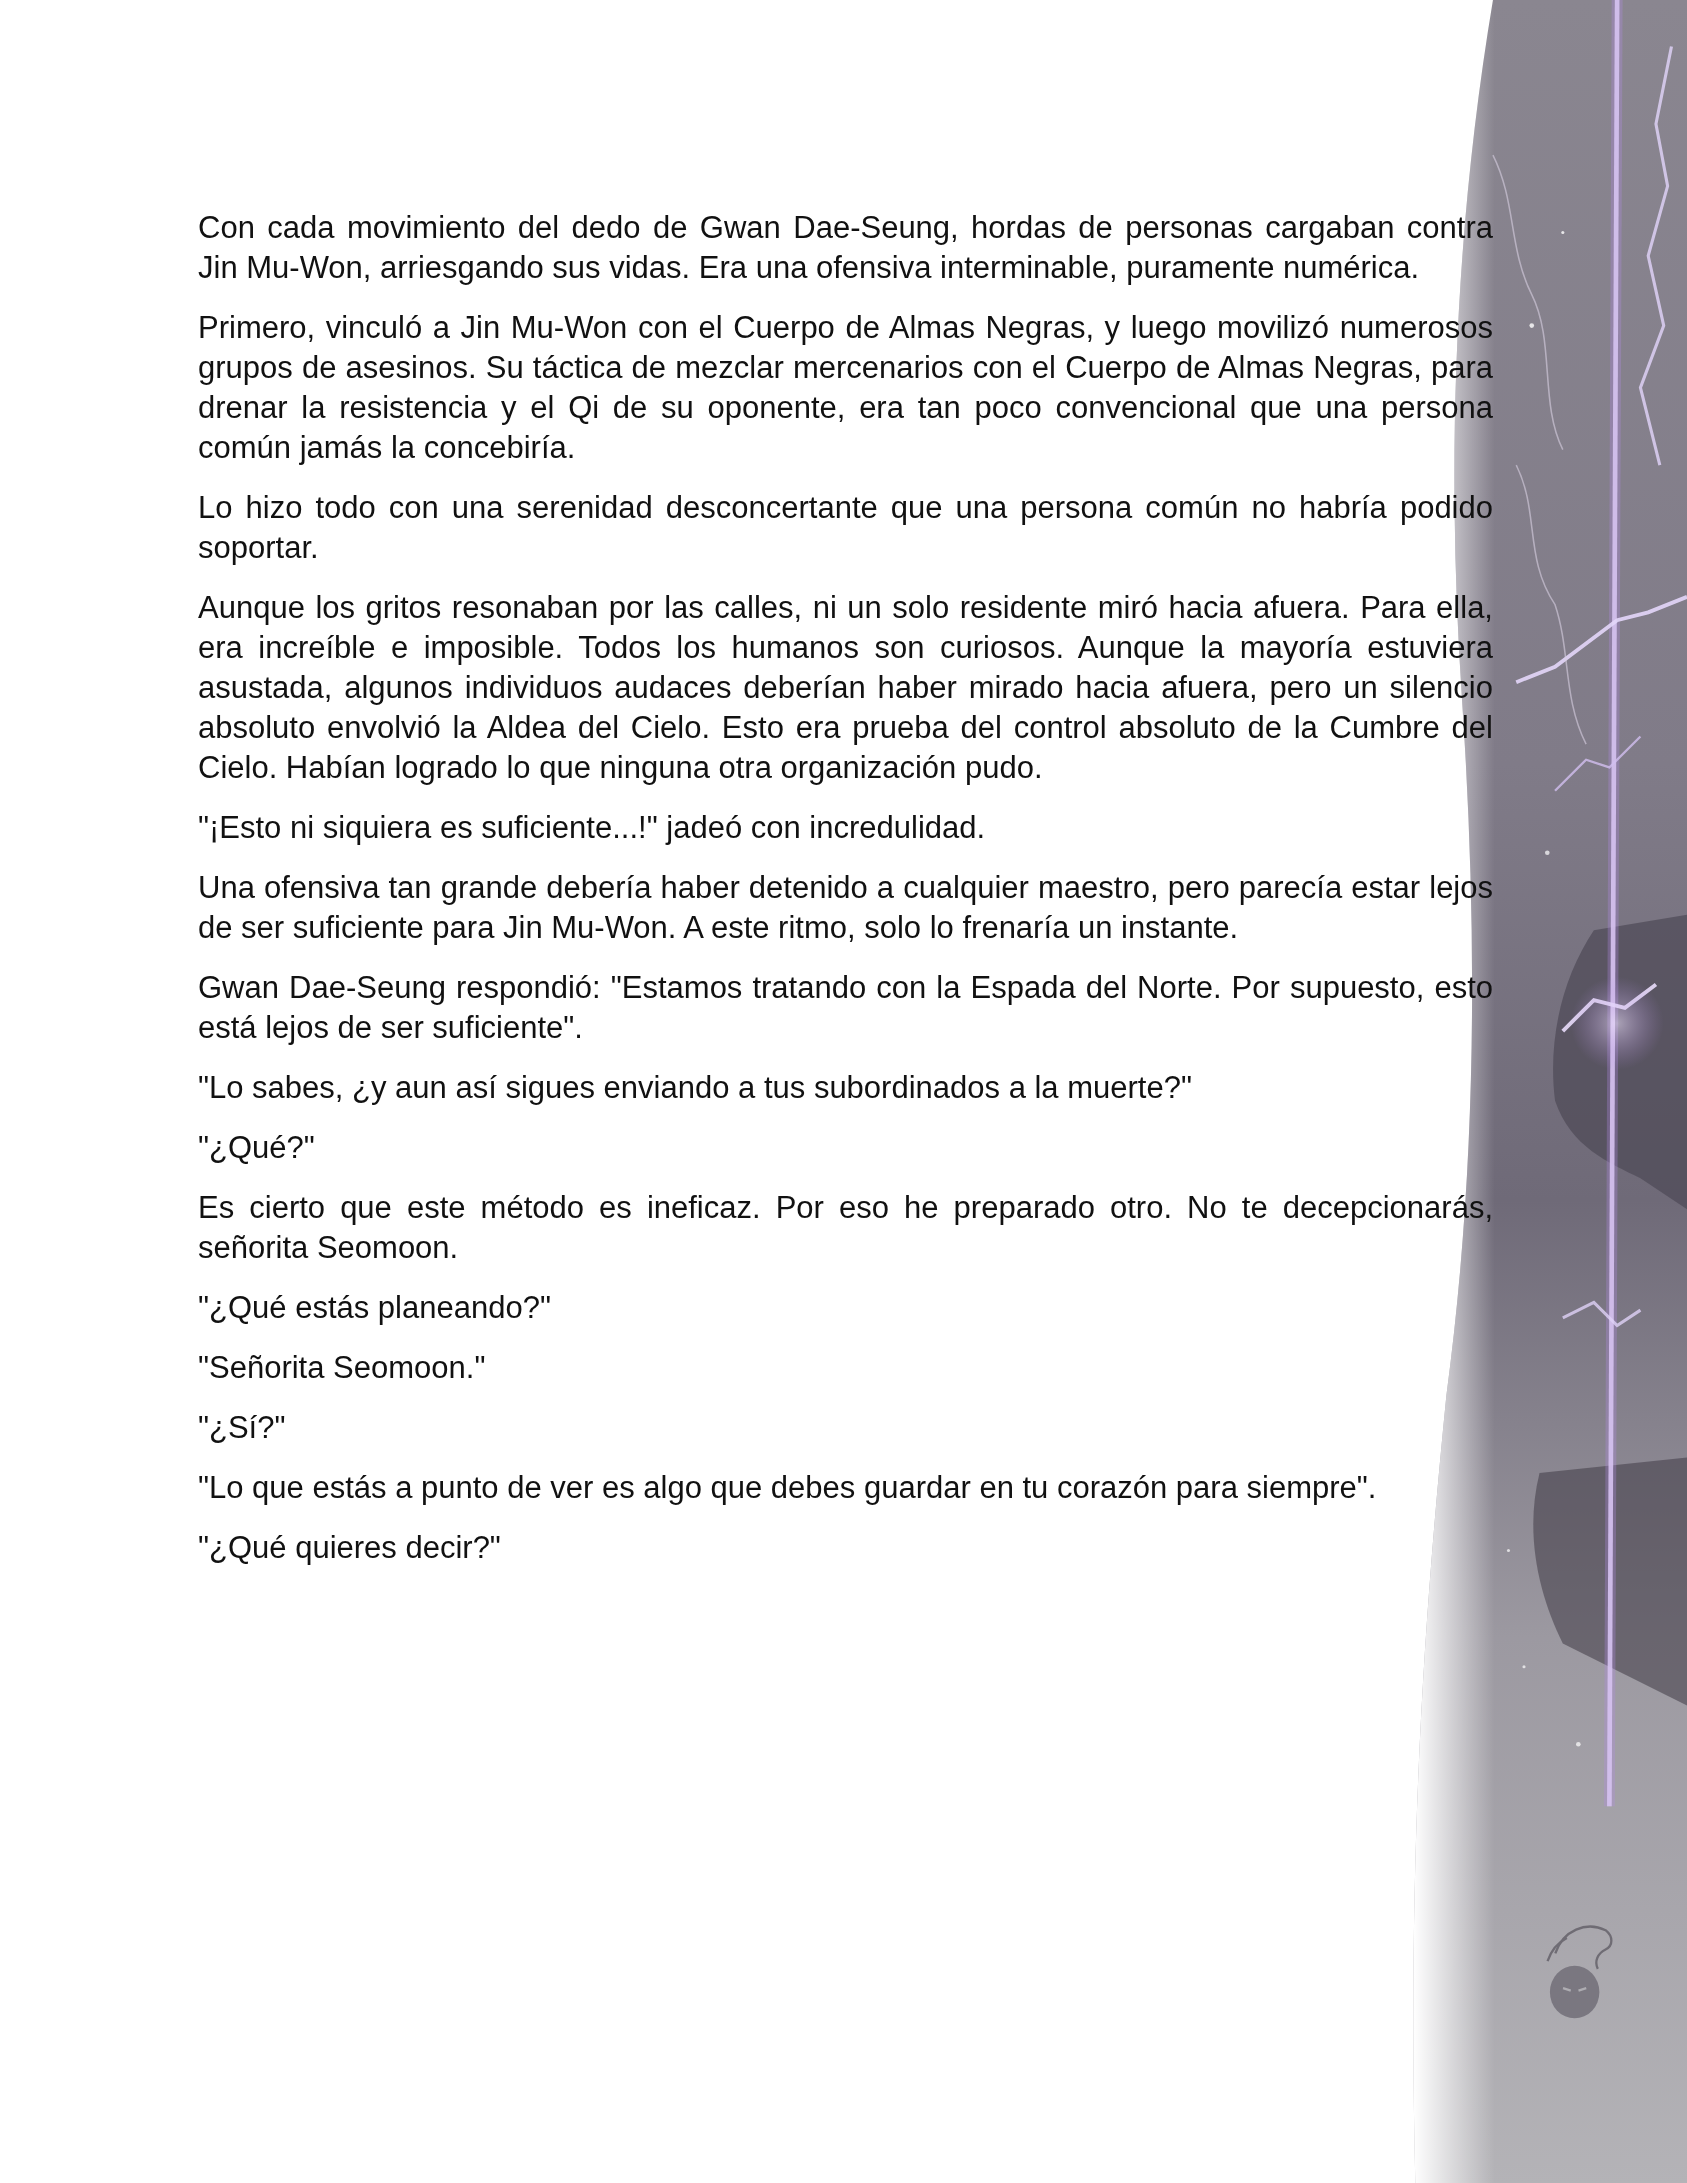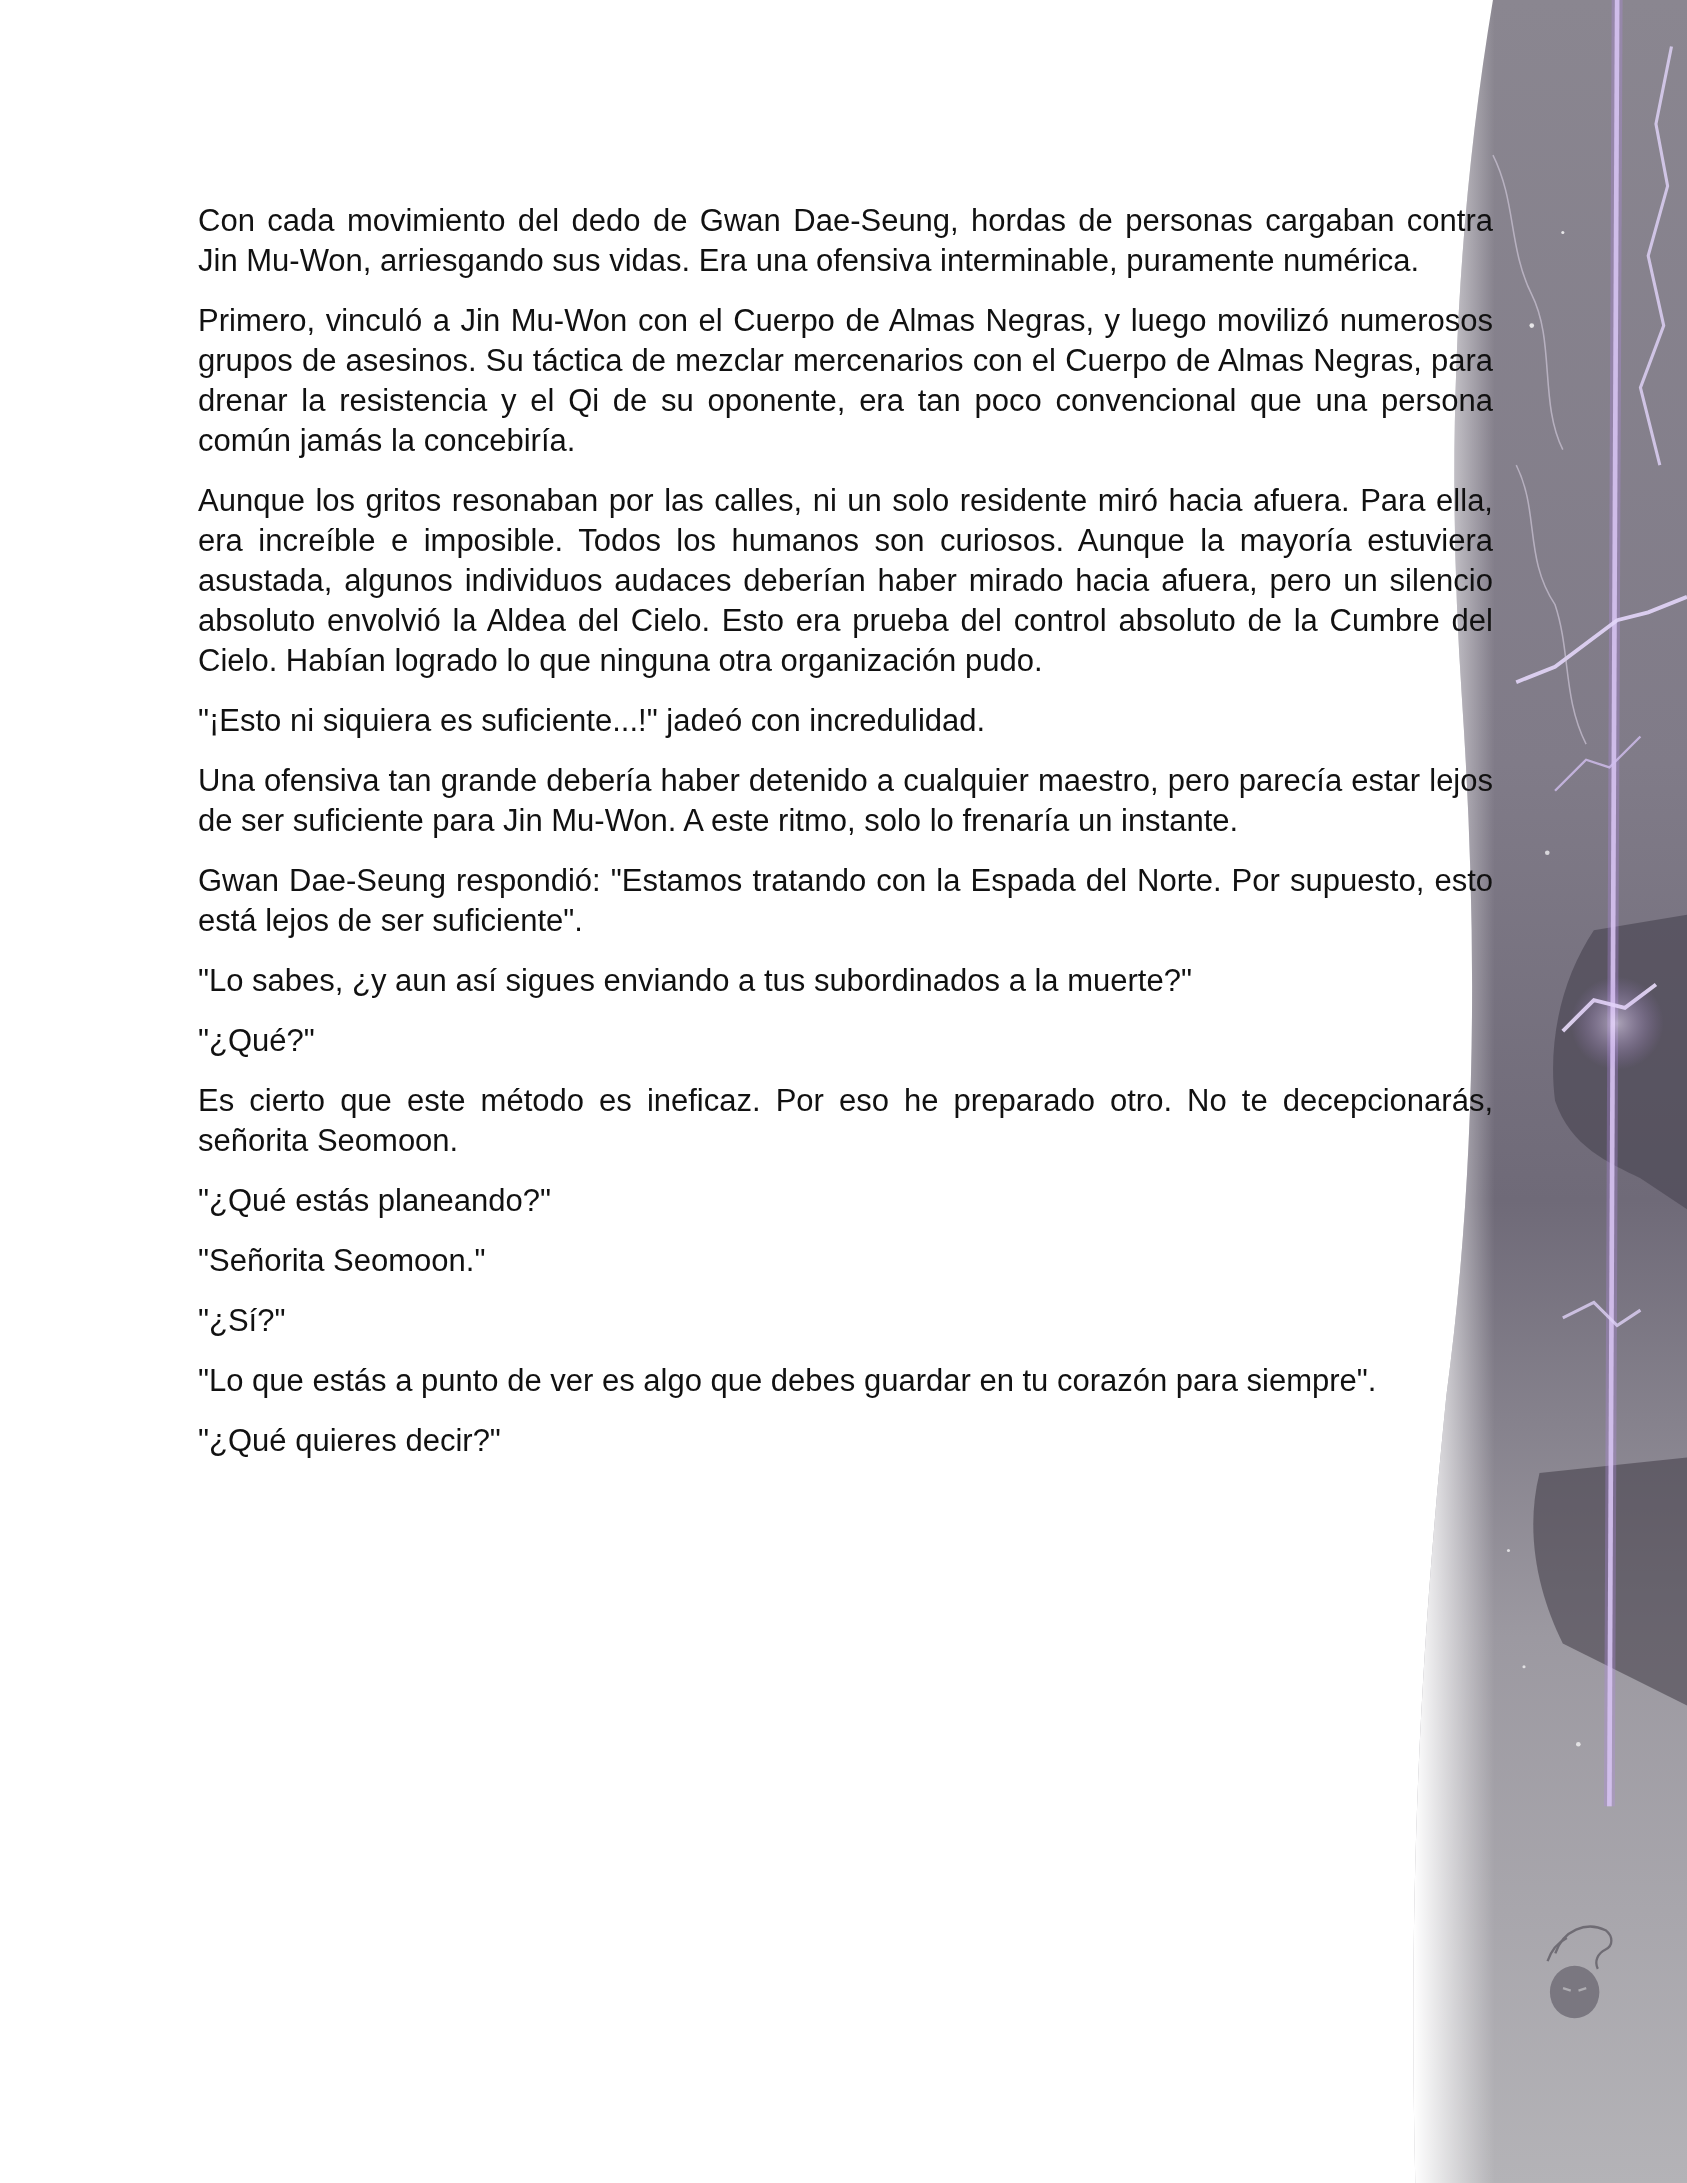--- a/index.html
+++ b/index.html
@@ -32,21 +32,21 @@
       position: absolute;
       left: 198px;
       top: 200px;
       width: 1295px;
       font-family: "Liberation Sans", sans-serif;
       font-size: 31px;
       line-height: 40px;
       color: #111111;
     }
     .page p {
-      margin: 1px 0 20px 0;
+      margin: 8px 0 20px 0;
       text-align: justify;
     }
     .page p.italic {
       font-style: italic;
     }
   </style>
 </head>
 <body>
 
 <div class="art-panel">
@@ -98,20 +98,21 @@
     <path d="M30,60 C40,30 70,18 95,30 C105,38 105,50 95,55 C85,60 80,70 85,80" stroke="#6f6c74" stroke-width="3" fill="none"></path>
     <path d="M20,70 C25,55 35,45 45,40" stroke="#6f6c74" stroke-width="3" fill="none"></path>
     <ellipse cx="55" cy="110" rx="32" ry="34" fill="#7a7780"></ellipse>
     <path d="M40,105 L50,108 M60,108 L70,105" stroke="#aeadb2" stroke-width="3"></path>
   </svg>
 </div>
 
 <main class="page">
   <p>Con cada movimiento del dedo de Gwan Dae-Seung, hordas de personas cargaban contra Jin Mu-Won, arriesgando sus vidas. Era una ofensiva interminable, puramente numérica.</p>
   <p>Primero, vinculó a Jin Mu-Won con el Cuerpo de Almas Negras, y luego movilizó numerosos grupos de asesinos. Su táctica de mezclar mercenarios con el Cuerpo de Almas Negras, para drenar la resistencia y el Qi de su oponente, era tan poco convencional que una persona común jamás la concebiría.</p>
+  <p>Lo hizo todo con una serenidad desconcertante que una persona común no habría podido soportar.</p>
   <p>Aunque los gritos resonaban por las calles, ni un solo residente miró hacia afuera. Para ella, era increíble e imposible. Todos los humanos son curiosos. Aunque la mayoría estuviera asustada, algunos individuos audaces deberían haber mirado hacia afuera, pero un silencio absoluto envolvió la Aldea del Cielo. Esto era prueba del control absoluto de la Cumbre del Cielo. Habían logrado lo que ninguna otra organización pudo.</p>
   <p>"¡Esto ni siquiera es suficiente...!" jadeó con incredulidad.</p>
   <p>Una ofensiva tan grande debería haber detenido a cualquier maestro, pero parecía estar lejos de ser suficiente para Jin Mu-Won. A este ritmo, solo lo frenaría un instante.</p>
   <p>Gwan Dae-Seung respondió: "Estamos tratando con la Espada del Norte. Por supuesto, esto está lejos de ser suficiente".</p>
   <p>"Lo sabes, ¿y aun así sigues enviando a tus subordinados a la muerte?"</p>
   <p>"¿Qué?"</p>
   <p>Es cierto que este método es ineficaz. Por eso he preparado otro. No te decepcionarás, señorita Seomoon.</p>
   <p>"¿Qué estás planeando?"</p>
   <p>"Señorita Seomoon."</p>
   <p>"¿Sí?"</p>

